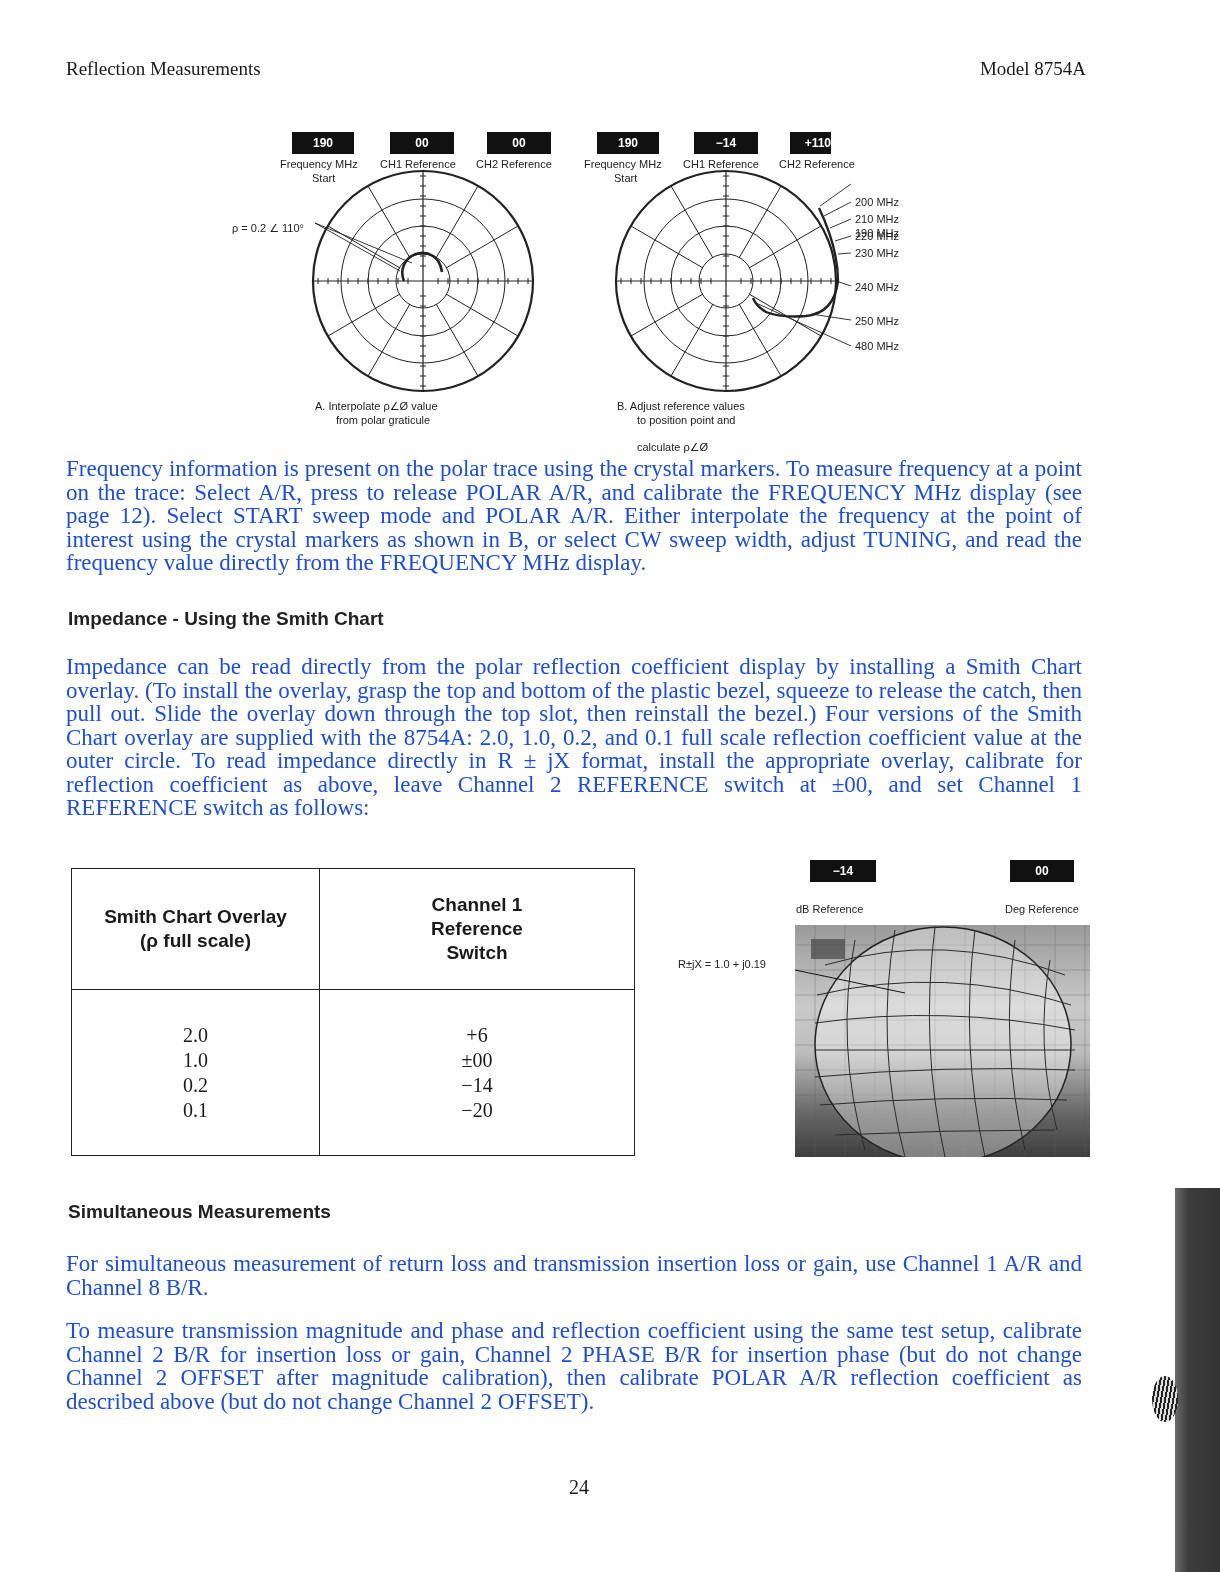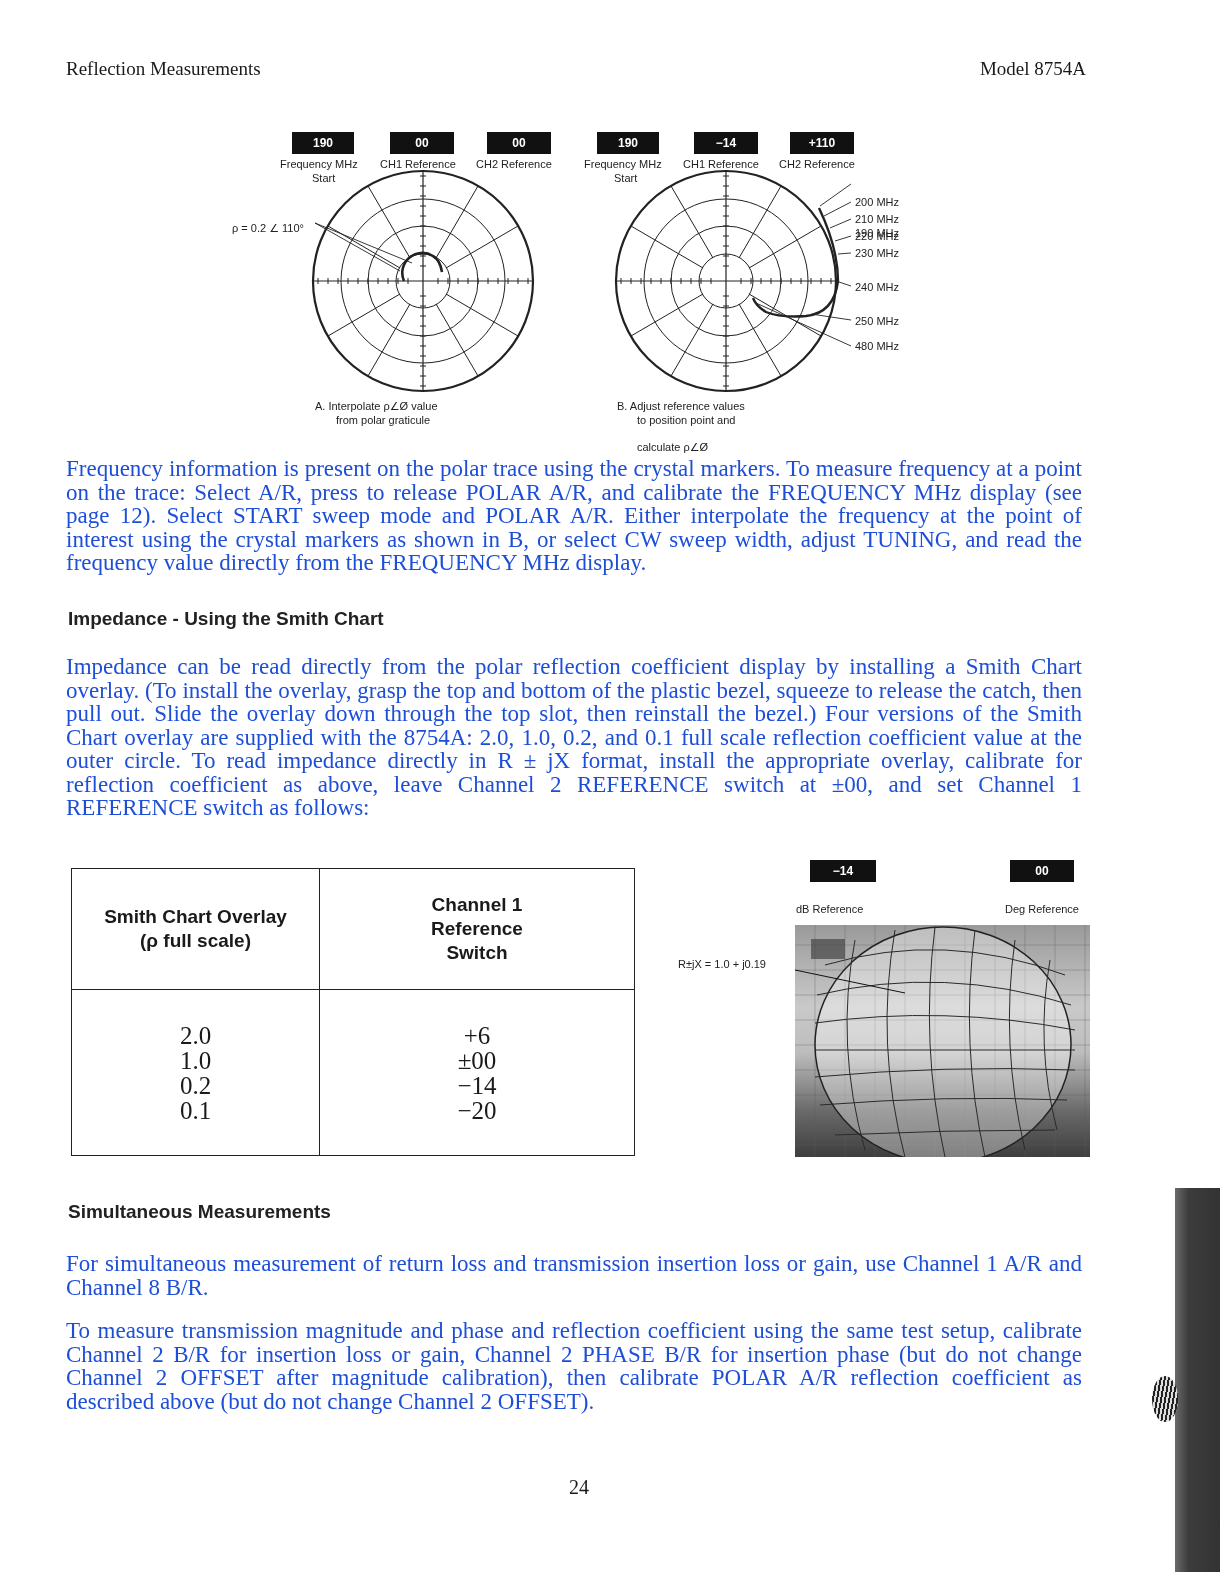--- a/index.html
+++ b/index.html
@@ -7,21 +7,21 @@
   .abs { position:absolute; }
   .hdr { font-size:19px; top:58px; }
   .serif-p { font-family:"Liberation Serif", serif; font-size:23px; line-height:23.5px; text-align:justify; color:#1d4ed8; }
   .h2 { font-family:"Liberation Sans", sans-serif; font-weight:bold; font-size:19px; color:#222; }
   .lcd { position:absolute; background:#111; color:#fff; font-family:"Liberation Sans", sans-serif; font-weight:bold; font-size:12px; text-align:center; line-height:22px; height:22px; }
   .lbl { position:absolute; font-family:"Liberation Sans", sans-serif; font-size:11px; color:#222; white-space:nowrap; }
   .cap { position:absolute; font-family:"Liberation Sans", sans-serif; font-size:11px; color:#222; line-height:14px; }
   table.ref { position:absolute; left:71px; top:868px; width:564px; height:288px; border-collapse:collapse; }
   table.ref td { border:1.5px solid #222; text-align:center; vertical-align:middle; }
   table.ref .th { font-family:"Liberation Sans", sans-serif; font-weight:bold; font-size:19px; line-height:24px; height:118px; }
-  table.ref .tv { font-family:"Liberation Serif", serif; font-size:25px; line-height:25px; }
+  table.ref .tv { font-family:"Liberation Serif", serif; font-size:20px; line-height:25px; }
   .photo { position:absolute; left:795px; top:925px; width:295px; height:232px; background:linear-gradient(180deg,#9a9a9a 0%,#c9c9c9 35%,#bdbdbd 55%,#6a6a6a 80%,#3e3e3e 100%); overflow:hidden; }
   .binder { position:absolute; left:1175px; top:1188px; width:45px; height:384px; background:linear-gradient(90deg,#6a6a6a 0%,#3c3c3c 30%,#333 100%); }
 </style>
 </head>
 <body>
 
 <div class="abs hdr" style="left:66px;">Reflection Measurements</div>
 <div class="abs hdr" style="right:134px;">Model 8754A</div>
 
 <div>
@@ -60,21 +60,21 @@
       <path d="M15 55 L100 103" stroke-width="0.9"></path>
     </g>
   </svg>
   <div class="cap" style="left:315px;top:399px;">A.  Interpolate ρ∠Ø value</div>
   <div class="cap" style="left:336px;top:413px;">from polar graticule</div>
 </div>
 
 <div>
   <div class="lcd" style="left:597px;top:132px;width:62px;">190</div>
   <div class="lcd" style="left:694px;top:132px;width:64px;">−14</div>
-  <div class="lcd" style="left:790px;top:132px;width:64px;">+110</div>
+  <div class="lcd" style="left:790px;top:132px;width:41px;text-align:right;">+110</div>
   <div class="lbl" style="left:584px;top:158px;">Frequency MHz</div>
   <div class="lbl" style="left:614px;top:172px;">Start</div>
   <div class="lbl" style="left:683px;top:158px;">CH1 Reference</div>
   <div class="lbl" style="left:779px;top:158px;">CH2 Reference</div>
 
   <svg class="abs" style="left:606px;top:168px;" width="250" height="230" viewBox="0 0 250 230">
     <g fill="none" stroke="#222">
       <circle cx="120" cy="113" r="110" stroke-width="2.2"></circle>
       <circle cx="120" cy="113" r="82" stroke-width="1"></circle>
       <circle cx="120" cy="113" r="55" stroke-width="1"></circle>

